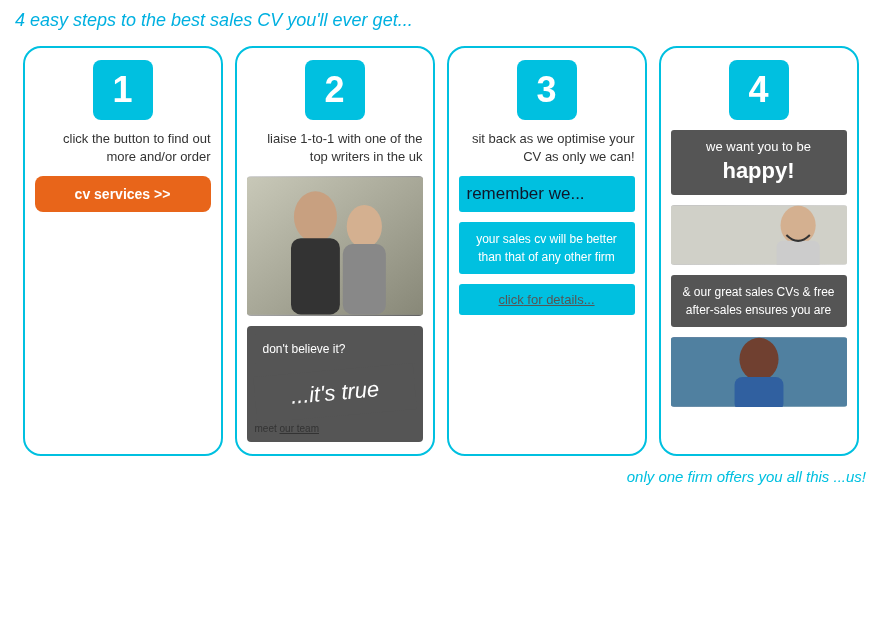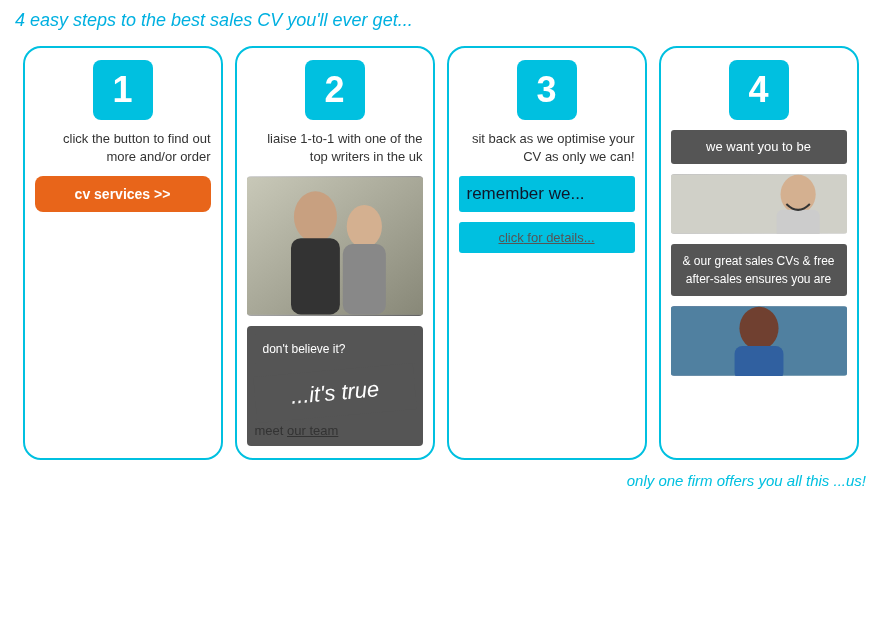--- a/index.html
+++ b/index.html
@@ -98,21 +98,21 @@
       color: #fff;
       font-size: 22px;
       font-style: italic;
       padding: 10px 8px;
       text-align: center;
       line-height: 1.2;
       transform: rotate(-5deg);
       display: block;
     }
     .meet-team {
-      font-size: 13px;
+      font-size: 10px;
       color: #333;
     }
     .meet-team a {
       color: #333;
       text-decoration: underline;
     }
     .dark-section {
       background: #555;
       width: 100%;
       border-radius: 4px;
@@ -260,29 +260,31 @@
       <p class="meet-team">
         <span>meet </span><a href="#">our team</a>
       </p>
     </div>
   </div>
 
   <div class="card">
     <div class="step-number">3</div>
     <p class="card-description">sit back as we optimise your CV as only we can!</p>
     <div class="remember-box">remember we...</div>
+    <div class="better-box">your sales cv will be better than that of any other firm</div>
     <div class="click-details">
       <span>click</span><span> for details...</span>
     </div>
   </div>
 
   <div class="card">
     <div class="step-number">4</div>
     <div class="happy-box">
       <span>we want you to be</span>
+      <strong>happy!</strong>
     </div>
     <div class="smile-photo">
       <svg width="100%" height="60" viewBox="0 0 180 60" xmlns="http://www.w3.org/2000/svg">
         <rect width="180" height="60" fill="#d0d0c8"></rect>
         <ellipse cx="130" cy="20" rx="18" ry="20" fill="#d4b090"></ellipse>
         <rect x="108" y="36" width="44" height="30" rx="6" fill="#ccc"></rect>
 
         <path d="M118 30 Q130 42 142 30" stroke="#333" stroke-width="2" fill="none"></path>
       </svg>
     </div>

